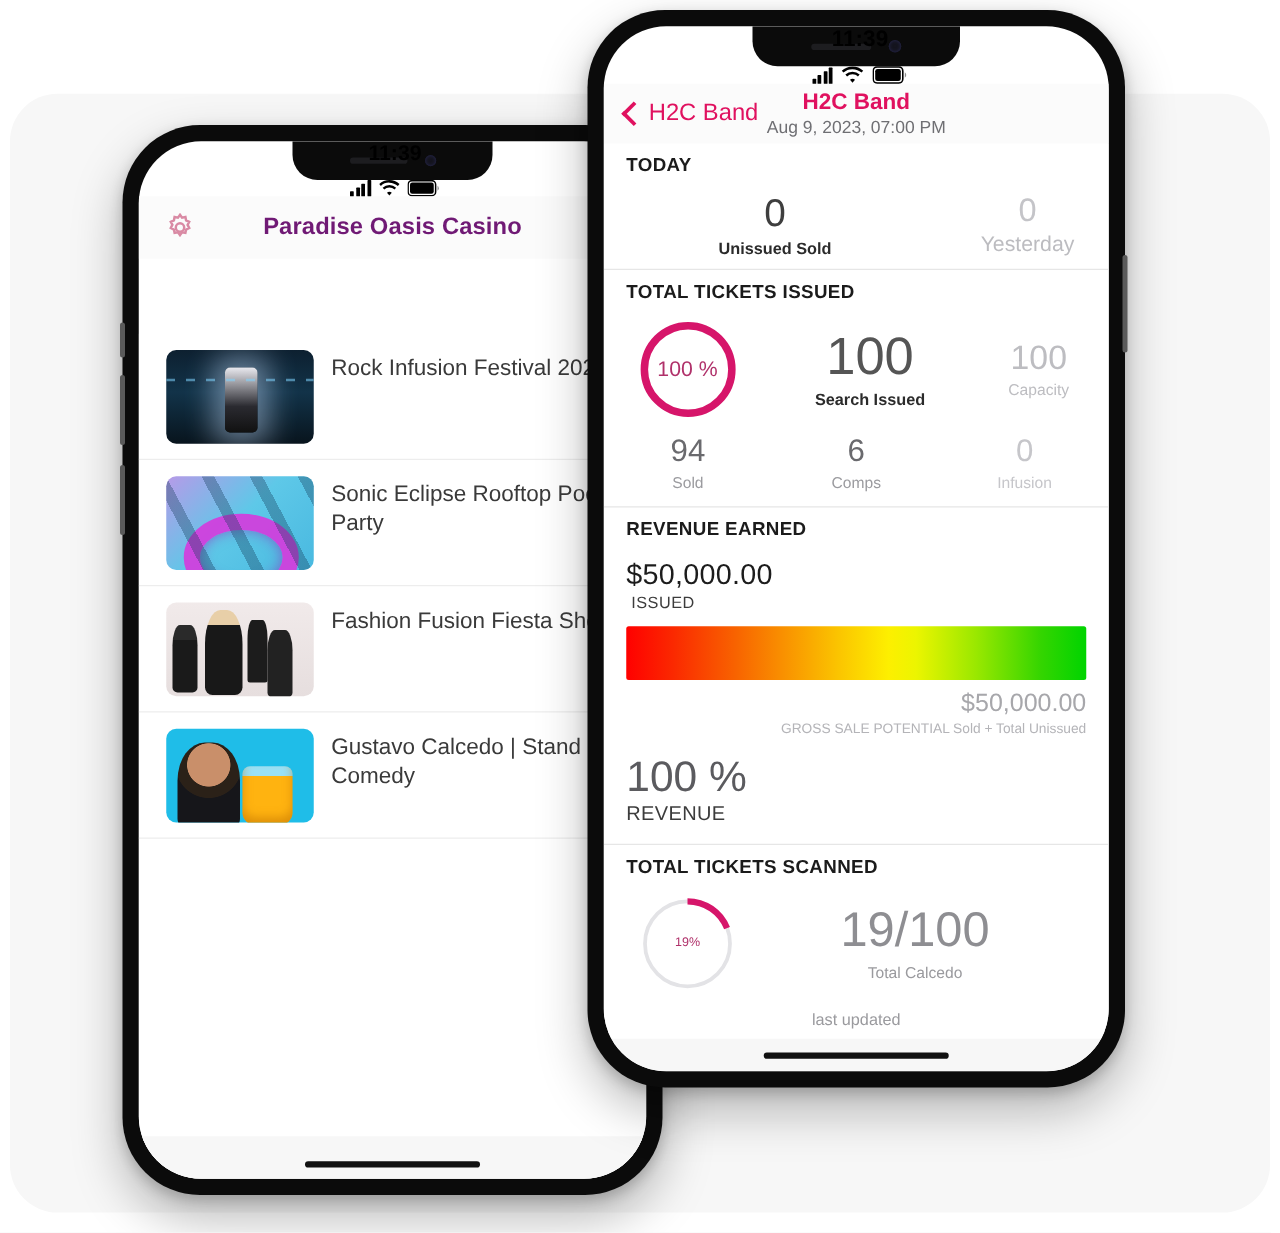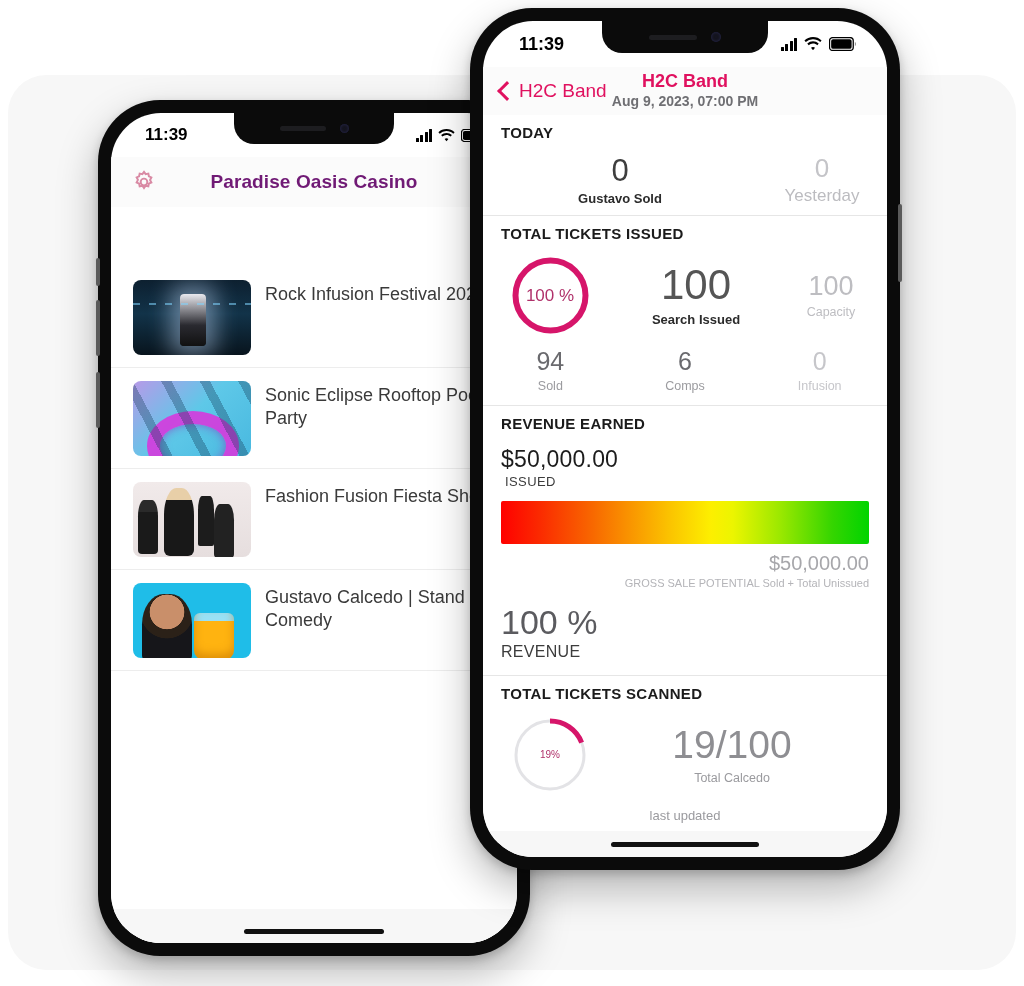--- a/index.html
+++ b/index.html
@@ -38,21 +38,21 @@
   .home-ind{
     position:absolute; left:50%; transform:translateX(-50%);
     background:#111; border-radius:4px; z-index:12;
   }
   .btn-side{ position:absolute; background:#5a5a5a; border-radius:2px; }
 
   
   .statusbar{
     position:absolute; left:0; right:0; top:0;
     display:flex; align-items:center; justify-content:space-between;
-    font-weight:bold; color:#000; z-index:13;
+    font-weight:bold; color:#000; z-index:13;flex-direction:column;
   }
   .sb-right{ display:flex; align-items:center; }
   .bars{ display:flex; align-items:flex-end; gap:1.5px; }
   .bars i{ display:block; width:3px; background:#000; border-radius:.5px; }
 
   
   #phoneLeft{ left:98px; top:100px; width:432px; height:856px; z-index:2; }
   #phoneLeft .screen{ border-radius:50px; }
   #leftStatus{ height:44px; padding:0 30px 0 34px; font-size:17px; }
   #leftNotch{ width:160px; height:31px; }
@@ -123,21 +123,21 @@
   .r-navbar{
     position:absolute; top:46px; left:0; right:0; height:48px; background:#fbfbfb;
     display:flex; align-items:center; padding:0 14px; box-sizing:border-box;
   }
   .back{ display:flex; align-items:center; gap:5px; color:#e0115f; }
   .back .chev{ width:11px; height:11px; border-left:3px solid #e0115f; border-bottom:3px solid #e0115f;
     transform:rotate(45deg); margin-left:3px; }
   .back .blabel{ font-size:19px; }
   .r-titleblock{ position:absolute; left:0; right:0; text-align:center; pointer-events:none; }
   .r-title{ font-size:18px; font-weight:bold; color:#e0115f; line-height:1.15; }
-  .r-sub{ font-size:14px; color:#6f6f73; line-height:1.35;font-weight:bold; }
+  .r-sub{ font-size:14px; color:#6f6f73; line-height:1.35; }
 
   .r-body{ position:absolute; top:94px; left:0; right:0; bottom:26px; background:#fff; overflow:hidden; }
   .sec-head{ font-size:15px; font-weight:bold; color:#1b1b1b; letter-spacing:.3px; padding:9px 0 4px 18px; }
   .hr{ height:1px; background:#e6e6e6; margin:0; }
 
   
   .today-row{ height:70px; display:flex; align-items:center; }
   .today-main{ flex:1; text-align:center; }
   .today-main .val{ font-size:31px; font-weight:300; color:#3e3e3e; line-height:1; }
   .today-main .lab{ font-size:13px; font-weight:bold; color:#2b2b2b; margin-top:5px; }
@@ -309,21 +309,21 @@
         <div class="r-sub">Aug 9, 2023, 07:00 PM</div>
       </div>
     </div>
 
     <div class="r-body">
 
       <div class="sec-head">TODAY</div>
       <div class="today-row">
         <div class="today-main">
           <div class="val">0</div>
-          <div class="lab">Gustavo Sold</div>
+          <div class="lab">Unissued Sold</div>
         </div>
         <div class="today-side">
           <div class="val">0</div>
           <div class="lab">Yesterday</div>
         </div>
       </div>
       <div class="hr"></div>
 
       <div class="sec-head">TOTAL TICKETS ISSUED</div>
       <div class="issued-top">

